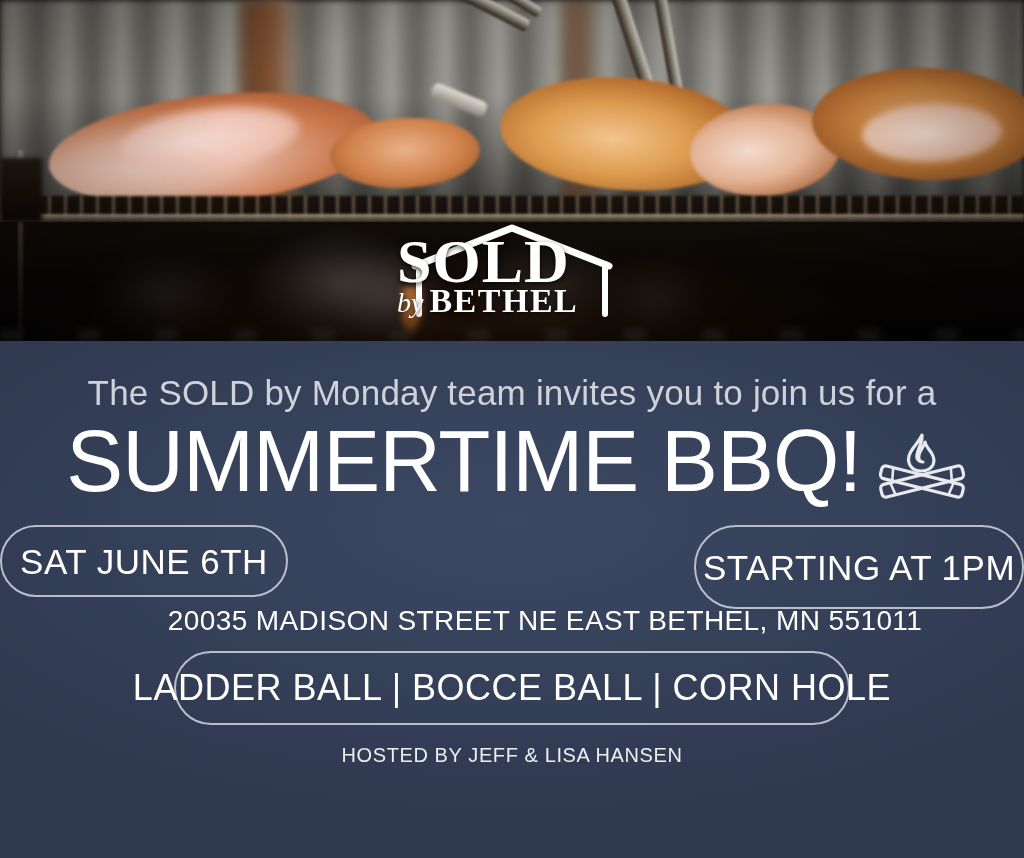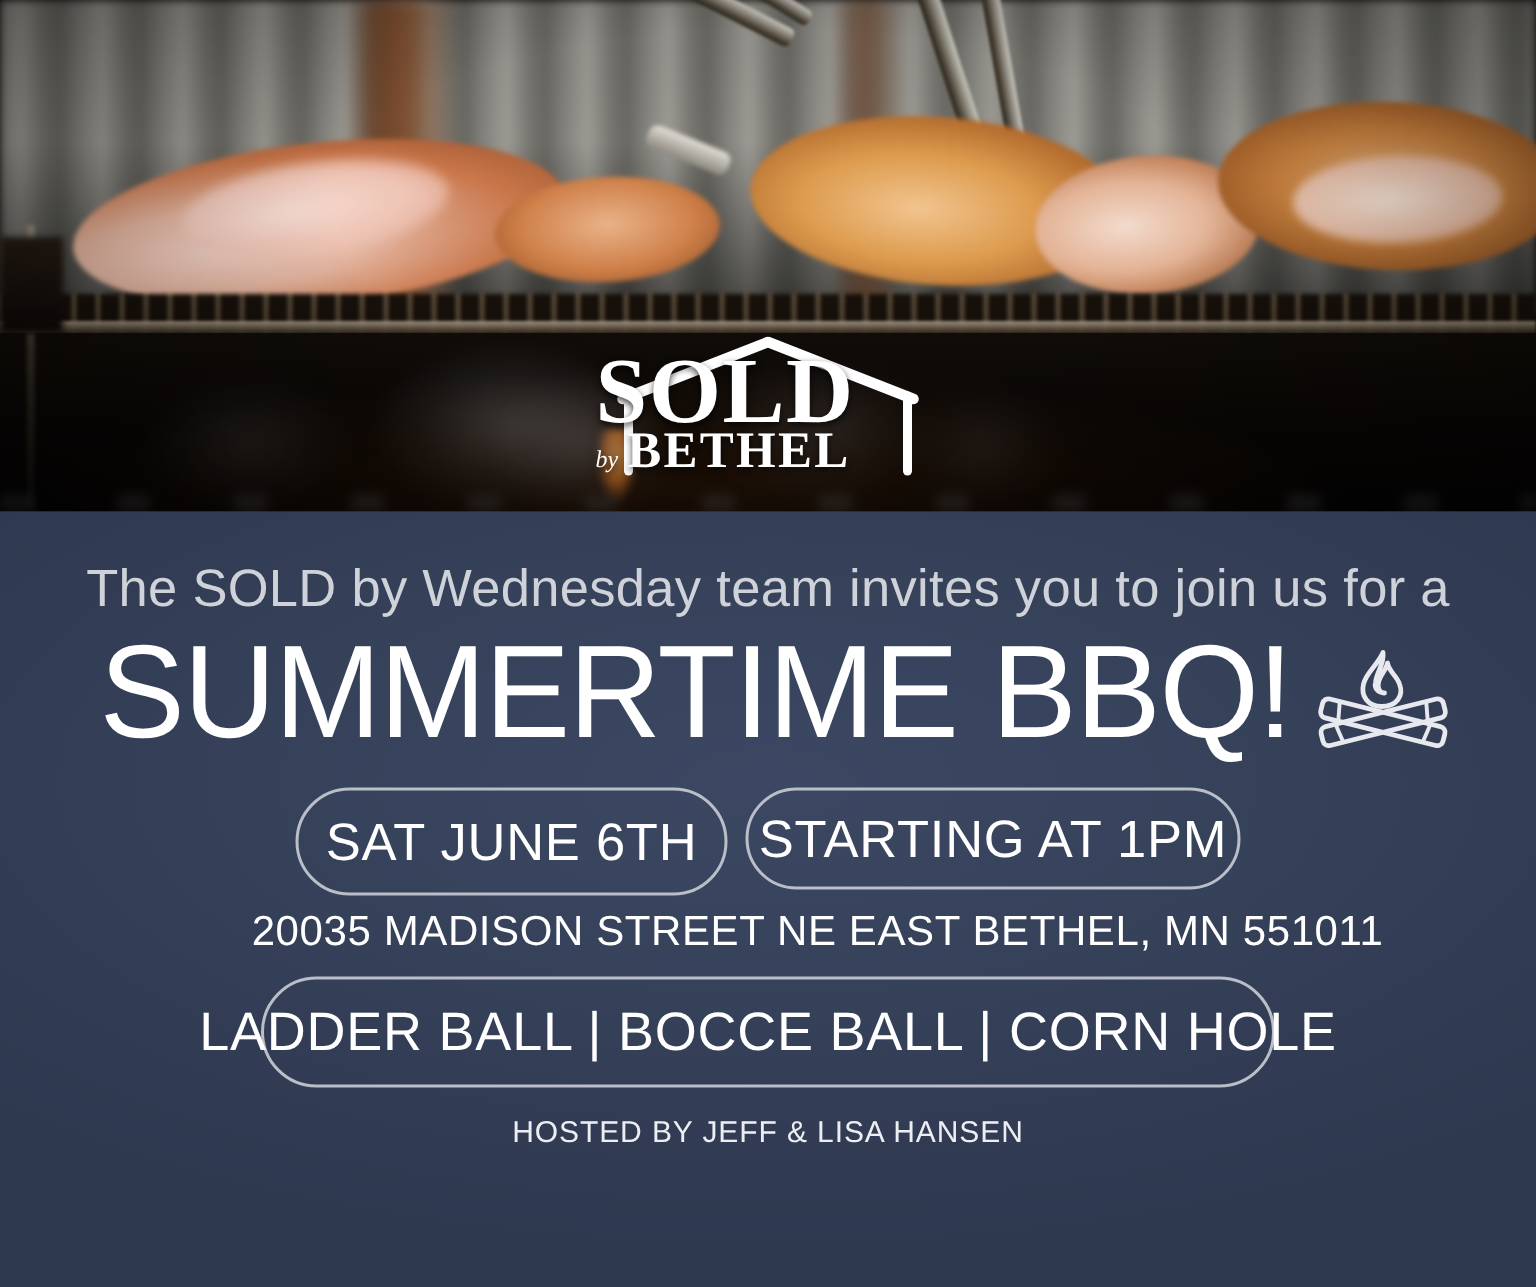--- a/index.html
+++ b/index.html
@@ -255,21 +255,21 @@
     position: absolute;
     left: 0; top: 62px;
     width: 230px;
     color: #ffffff;
     line-height: 1;
     text-shadow: 0 2px 5px rgba(0,0,0,0.75);
   }
   .logo-by {
     font-family: "Liberation Serif", serif;
     font-style: italic;
-    font-size: 16px;
+    font-size: 28px;
     vertical-align: baseline;
   }
   .logo-friday {
     font-family: "Liberation Serif", serif;
     font-weight: bold;
     font-size: 34px;
     letter-spacing: 1.5px;
     margin-left: 6px;
   }
 
@@ -316,39 +316,39 @@
   .campfire-icon {
     display: block;
     margin-top: 14px;
   }
 
   .pill-row {
     position: absolute;
     left: 0; top: 184px;
     width: 1024px;
     display: flex;
-    justify-content: center;
+    justify-content: space-between;
     gap: 12px;
   }
   .pill {
     border: 2px solid #b9bec8;
     border-radius: 999px;
     color: #ffffff;
     font-size: 35px;
     font-weight: 400;
     letter-spacing: 0.5px;
     line-height: 1;
     white-space: nowrap;
     display: flex;
     align-items: center;
     justify-content: center;
     box-sizing: border-box;
   }
   .pill.date   { width: 288px; height: 72px; }
-  .pill.time   { width: 330px; height: 68px; }
+  .pill.time   { width: 330px; height: 84px; }
 
   .address {
     position: absolute;
     left: 0; top: 264px;
     width: 1024px;
     text-align: center;
     font-size: 28px;
     color: #ffffff;
     letter-spacing: 0.4px;
     white-space: nowrap;
@@ -423,21 +423,21 @@
       <path d="M208 42 L208 92" fill="none" stroke="#ffffff" stroke-width="6" stroke-linecap="round"></path>
     </svg>
     <div class="logo-sold">SOLD</div>
     <div class="logo-by-friday">
       <span class="logo-by">by</span><span class="logo-friday">BETHEL</span>
     </div>
   </div>
 
   <div class="panel">
 
-    <div class="intro">The SOLD by Wednesday team invites you to join us for a</div>
+    <div class="intro">The SOLD by Monday team invites you to join us for a</div>
 
     <div class="headline-row">
       <div class="headline">SUMMERTIME BBQ!</div>
       <svg class="campfire-icon" width="96" height="74" viewBox="0 0 96 74">
 
         <path d="M48 4 C44 13 37 17 35 25 C33 33 38 40 47 40 C57 40 62 33 59 25
                  C57 19 52 17 51 11 C50 16 46 19 45 24 C44 28 46 31 49 31
                  C45 31 42 28 43 24 C44 16 49 12 48 4 Z" fill="none" stroke="#e7e9ee" stroke-width="3.2" stroke-linejoin="round" stroke-linecap="round"></path>
 
         <rect x="6" y="44" width="84" height="13" rx="4" fill="none" stroke="#e7e9ee" stroke-width="3.2" transform="rotate(14 48 50)"></rect>

